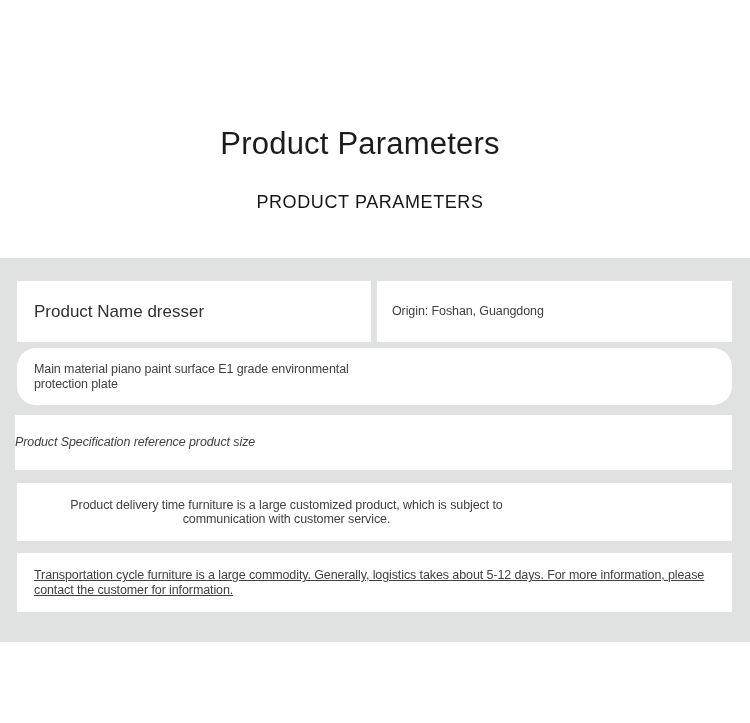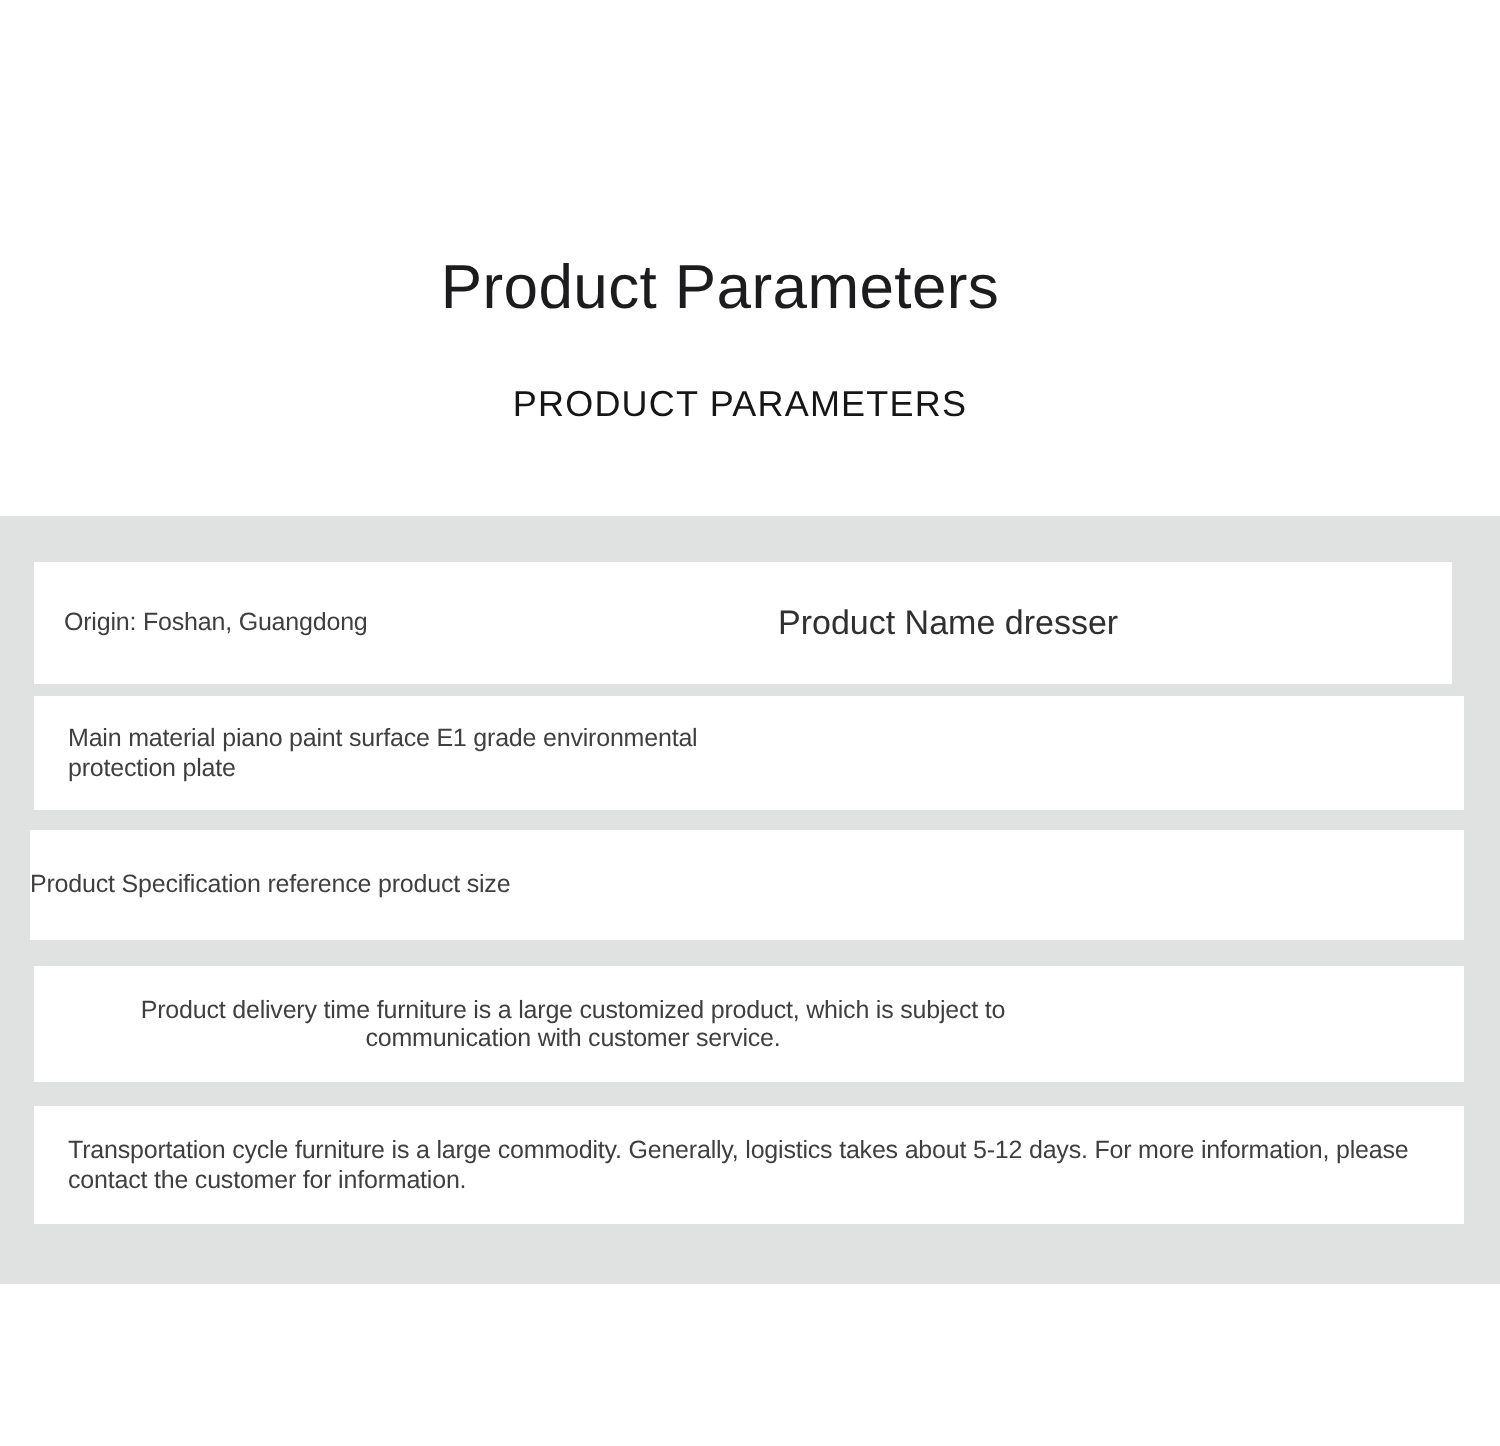--- a/index.html
+++ b/index.html
@@ -79,53 +79,54 @@
     font-size: 17px;
     letter-spacing: 0;
     color: #303030;
   }
   .cell-origin {
     flex: 1;
     padding-left: 15px;
   }
 
   .row-2 { height: 57px; margin-bottom: 10px; }
-  .row-2 .param-cell { width: 100%; }
+  .row-2 .param-cell { width: 100%; border-radius: 19px; }
   .row-2 .cell-text { max-width: 345px; }
 
   .row-3 { height: 55px; margin-bottom: 13px; }
   .row-3 .param-cell {
     width: calc(100% + 2px);
     margin-left: -2px;
     padding-left: 0;
+    font-style: italic;
   }
 
   .row-4 { height: 58px; margin-bottom: 12px; text-align: center; }
   .row-4 .param-cell { width: 100%; }
   .row-4 .cell-text { max-width: 505px; }
 
   .row-5 { height: 59px; }
   .row-5 .param-cell { width: 100%; padding-right: 0; }
-  .row-5 .cell-text { max-width: 696px; }
+  .row-5 .cell-text { max-width: 696px; text-decoration: underline; }
 </style>
 </head>
 <body>
 
 <h1 class="page-title">Product Parameters</h1>
 
 <h2 class="page-subtitle">PRODUCT PARAMETERS</h2>
 
 <div class="params-table">
 
   <div class="param-row row-1">
+    <div class="param-cell cell-product-name">
+      <span class="cell-text">Product Name dresser</span>
+    </div>
     <div class="param-cell cell-origin">
       <span class="cell-text">Origin: Foshan, Guangdong</span>
-    </div>
-    <div class="param-cell cell-product-name">
-      <span class="cell-text">Product Name dresser</span>
     </div>
   </div>
 
   <div class="param-row row-2">
     <div class="param-cell">
       <span class="cell-text">Main material piano paint surface E1 grade environmental protection plate</span>
     </div>
   </div>
 
   <div class="param-row row-3">

